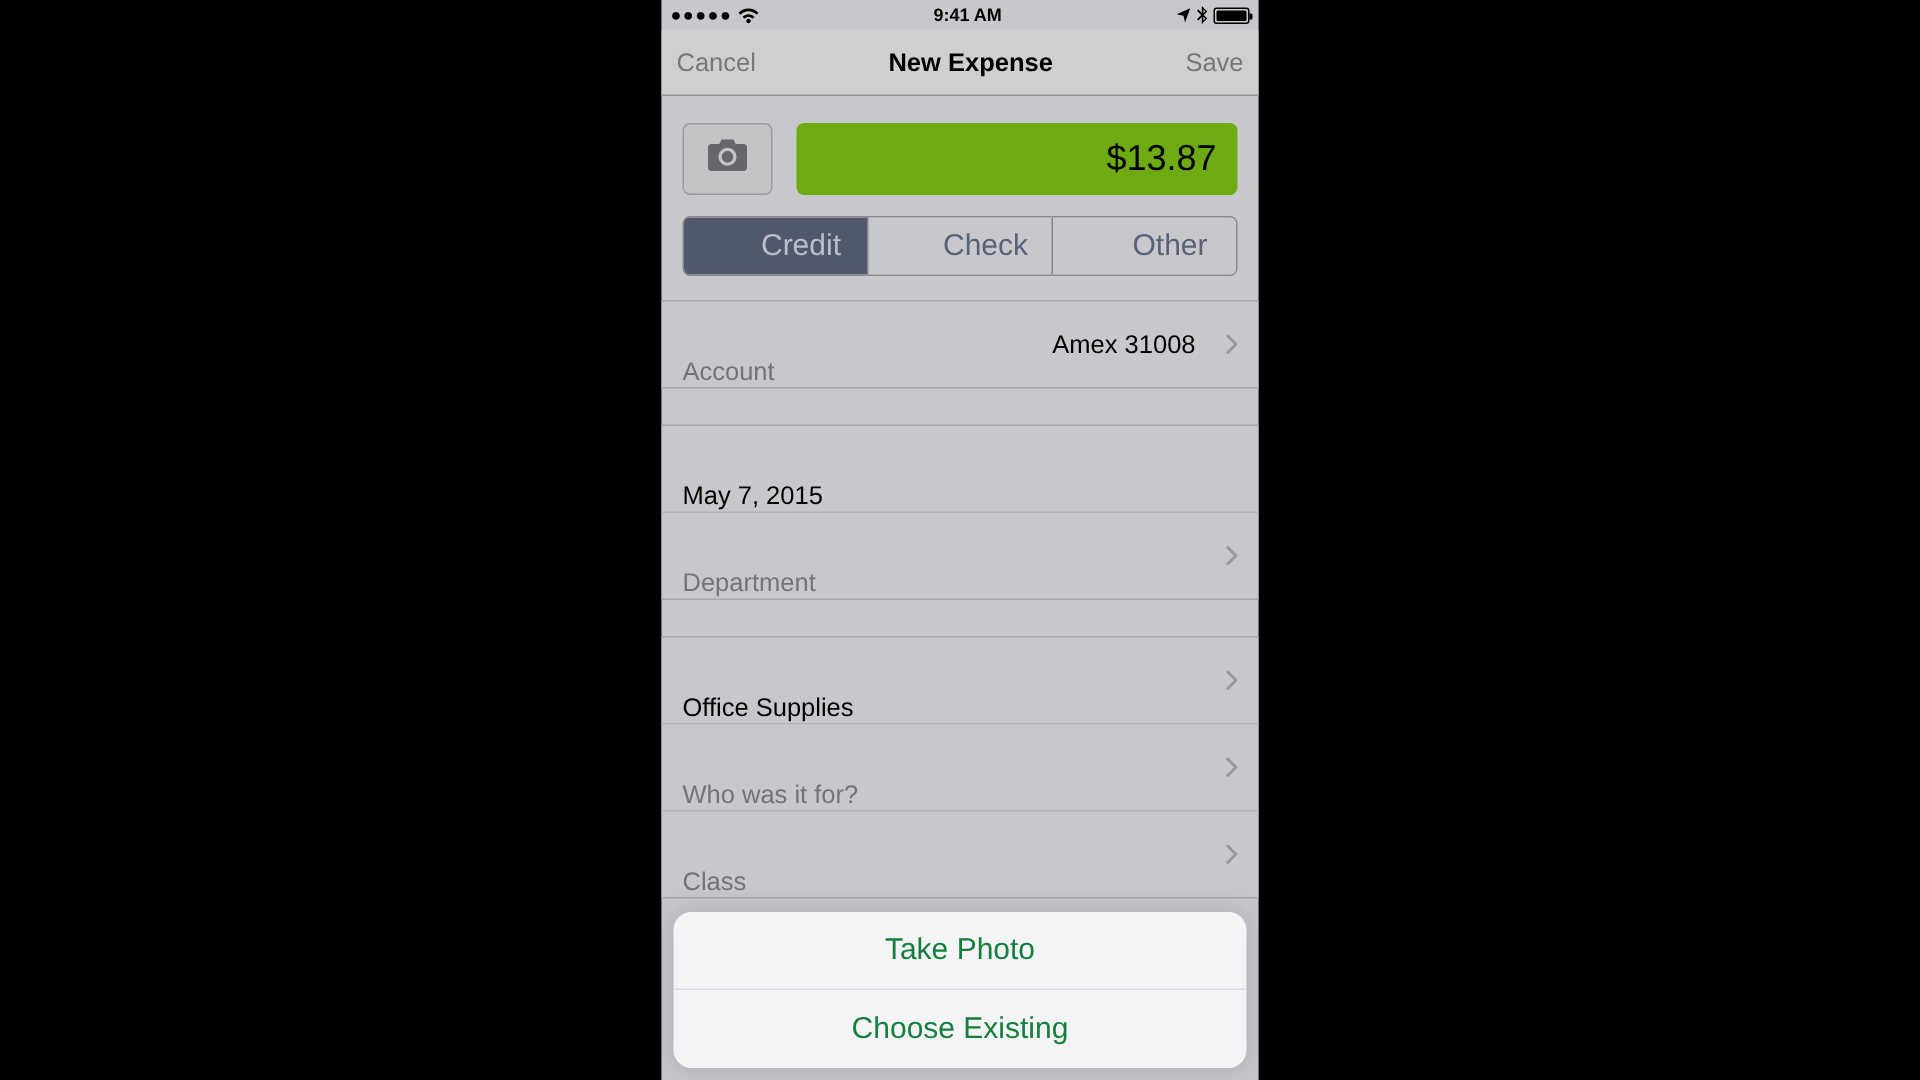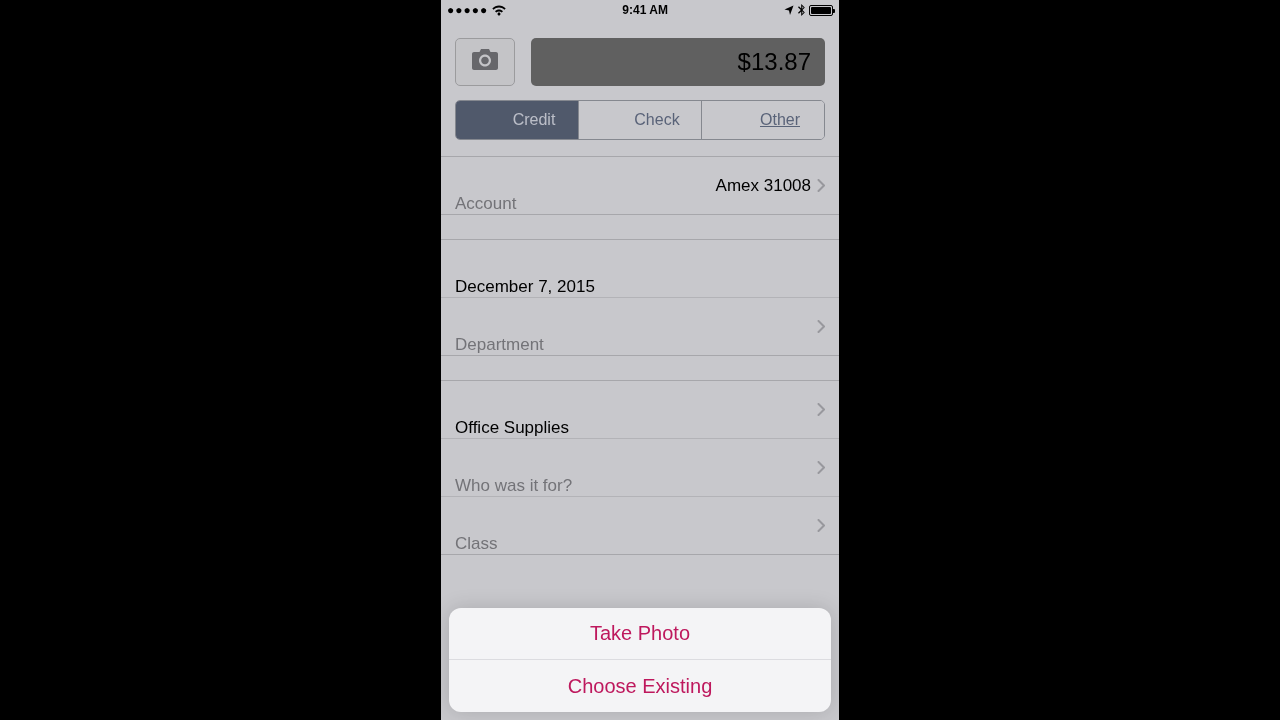--- a/index.html
+++ b/index.html
@@ -74,21 +74,21 @@
   }
   .photo-btn {
     width: 60px; height: 48px;
     border: 1px solid #b9b9bc;
     border-radius: 5px;
     background: #eaeaee;
     display:flex; align-items:center; justify-content:center;
   }
   .amount-field {
     flex: 1;
-    background: #737373;
+    background: #84cc16;
     border-radius: 5px;
     display:flex; align-items:center; justify-content:flex-end;
     padding: 0 14px;
     font-size: 24px;
     color:#000;
   }
 
   .pay-label {
     padding: 6px 14px 8px 14px;
     color: #8a8a8f;
@@ -98,65 +98,65 @@
     margin: 0 14px 16px 14px;
     display:flex;
     border: 1px solid #9fa2ab;
     border-radius: 5px;
     overflow:hidden;
     height: 40px;
   }
   .seg-item {
     flex:1;
     display:flex; align-items:center; justify-content:center;
-    font-size: 16px;
+    font-size: 20px;
     color:#6b7690;
     background: #efeff4;
     border-right: 1px solid #9fa2ab;
     padding-left: 34px;
   }
-  .seg-item:last-child { border-right:none;text-decoration:underline; }
+  .seg-item:last-child { border-right:none; }
   .seg-item.selected { background:#606a80; color:#dfe3ee; }
 
   .cell-group { border-top:1px solid #c8c8cc; border-bottom:1px solid #c8c8cc; background:#efeff4; }
   .cell-group + .gap { height: 24px; }
   .cell {
     min-height: 46px;
     padding: 0 14px;
     display:flex;
     align-items:center;
     justify-content:space-between;
     border-bottom: 1px solid #d6d6da;
     font-size: 17px;
   }
   .cell:last-child { border-bottom:none; }
   .cell .left { color:#8a8a8f;margin-top:37px; }
   .cell .left.dark { color:#000; }
-  .cell .right { display:flex; align-items:center; gap:6px; color:#000; }
+  .cell .right { display:flex; align-items:center; gap:20px; color:#000; }
   .chev { color:#b6b6bb; display:inline-flex; }
 
   
   .action-sheet {
     position:absolute;
     left: 8px; right: 8px;
     bottom: 0;
     z-index: 10;
   }
   .sheet-group {
     background: #f4f4f6;
     border-radius: 12px;
     overflow:hidden;
     box-shadow: 0 0 20px rgba(0,0,0,0.15);
     margin-bottom: 8px;
   }
   .sheet-item {
     height: 52px;
     display:flex; align-items:center; justify-content:center;
     font-size: 20px;
-    color:#be185d;
+    color:#15803d;
     border-bottom: 1px solid #dcdce0;
   }
   .sheet-item:last-child { border-bottom: none; }
 
 </style>
 </head>
 <body>
 
 <div class="phone">
 
@@ -180,20 +180,25 @@
         <svg width="7" height="12" viewBox="0 0 7 12">
             <path d="M3.2 0v4.6L.9 2.3 0 3.2 2.8 6 0 8.8l.9.9 2.3-2.3V12l3.6-3.6L4.5 6l2.3-2.4L3.2 0zm1.1 2.3l1.3 1.3-1.3 1.2V2.3zm1.3 6.1L4.3 9.7V7.2l1.3 1.2z" fill="#000"></path>
           </svg>
       </span>
       <span class="battery">
           <span class="battery-fill"></span>
         </span>
     </div>
   </div>
 
+  <div class="navbar">
+    <span class="nav-btn">Cancel</span>
+    <span class="nav-title">New Expense</span>
+    <span class="nav-btn">Save</span>
+  </div>
 
   <div class="content">
 
     <div class="top-row">
       <div class="photo-btn">
         <span>
           <svg width="30" height="24" viewBox="0 0 30 24">
               <path d="M11 1l-1.5 3H4c-1.1 0-2 .9-2 2v14c0 1.1.9 2 2 2h22c1.1 0 2-.9 2-2V6c0-1.1-.9-2-2-2h-5.5L19 1h-8zm4 5.5c3.3 0 6 2.7 6 6s-2.7 6-6 6-6-2.7-6-6 2.7-6 6-6zm0 2.2c-2.1 0-3.8 1.7-3.8 3.8s1.7 3.8 3.8 3.8 3.8-1.7 3.8-3.8-1.7-3.8-3.8-3.8z" fill="#7b7b80"></path>
             </svg>
         </span>
@@ -220,21 +225,21 @@
               </svg>
           </span>
         </span>
       </div>
     </div>
 
     <div class="gap"></div>
 
     <div class="cell-group">
       <div class="cell">
-        <span class="left dark">December 7, 2015</span>
+        <span class="left dark">May 7, 2015</span>
         <span class="right"></span>
       </div>
       <div class="cell">
         <span class="left">Department</span>
         <span class="right">
           <span class="chev">
             <svg width="8" height="13" viewBox="0 0 8 13">
                 <path d="M1.5 12L7 6.5 1.5 1" stroke="#b6b6bb" stroke-width="2" fill="none" stroke-linecap="round"></path>
               </svg>
           </span>

